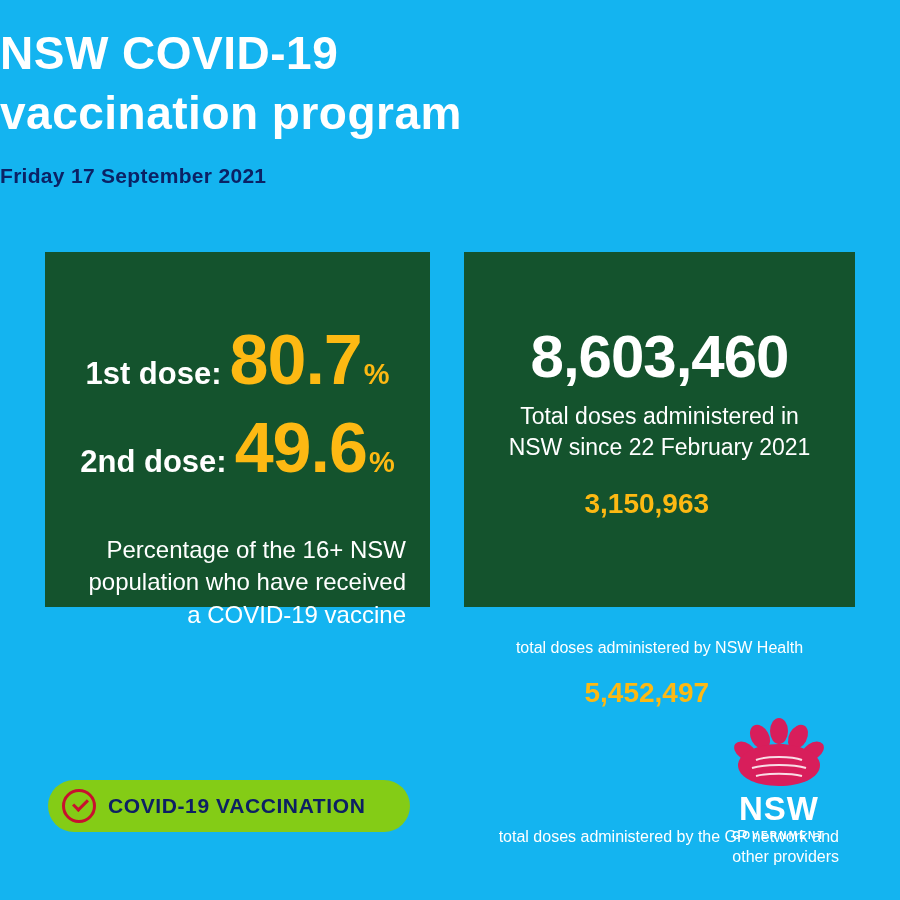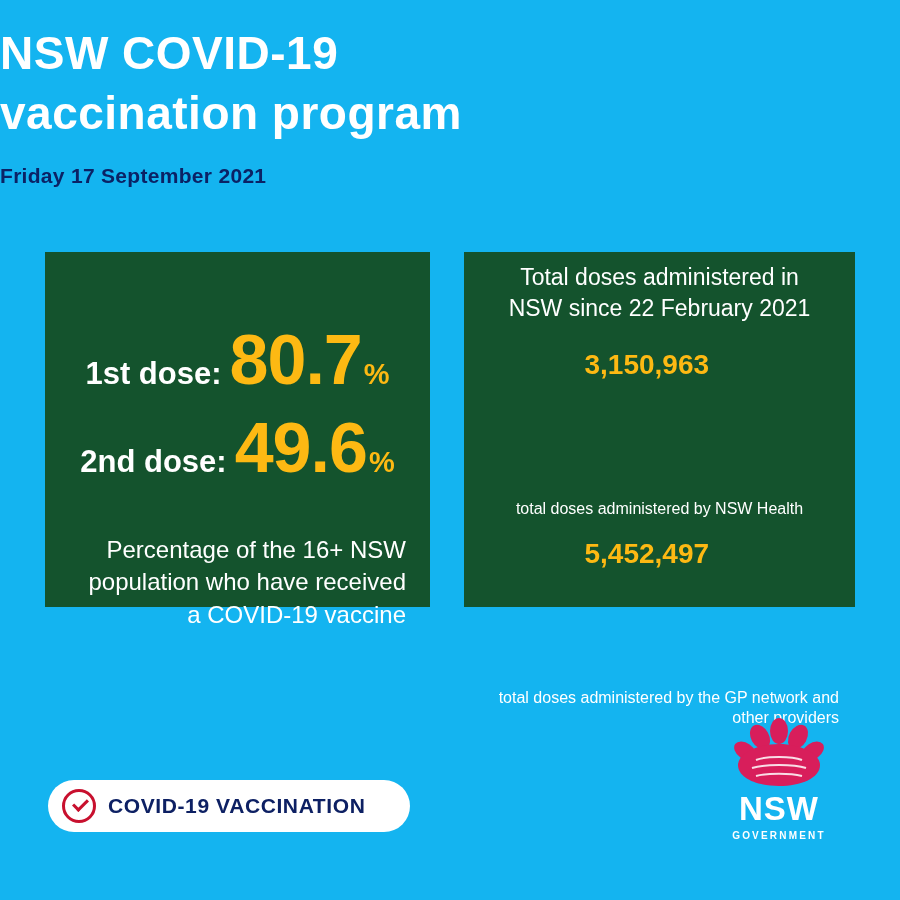--- a/index.html
+++ b/index.html
@@ -134,21 +134,21 @@
     flex: 1;
   }
 
   
   .badge {
     position: absolute;
     left: 48px;
     top: 780px;
     width: 362px;
     height: 52px;
-    background: #ffffff;
+    background: #84cc16;
     border-radius: 26px;
     display: flex;
     align-items: center;
     padding-left: 14px;
   }
   .badge-check {
     width: 34px; height: 34px;
     border-radius: 50%;
     border: 3px solid #c8102e;
     position: relative;
@@ -221,20 +221,21 @@
         <div class="dose-row">
           <span class="dose-label">2nd dose:</span>
           <span class="dose-value">49.6</span>
           <span class="dose-pct">%</span>
         </div>
       </div>
       <div class="left-caption">Percentage of the 16+ NSW population who have received a COVID-19 vaccine</div>
     </div>
 
     <div class="panel panel-right">
+      <div class="big-number">8,603,460</div>
       <div class="big-caption">Total doses administered in NSW since 22 February 2021</div>
       <div class="breakdown">
         <div class="break-row">
           <span class="break-num">3,150,963</span>
           <span class="break-text">total doses administered by NSW Health</span>
         </div>
         <div class="break-row">
           <span class="break-num">5,452,497</span>
           <span class="break-text">total doses administered by the GP network and other providers</span>
         </div>

